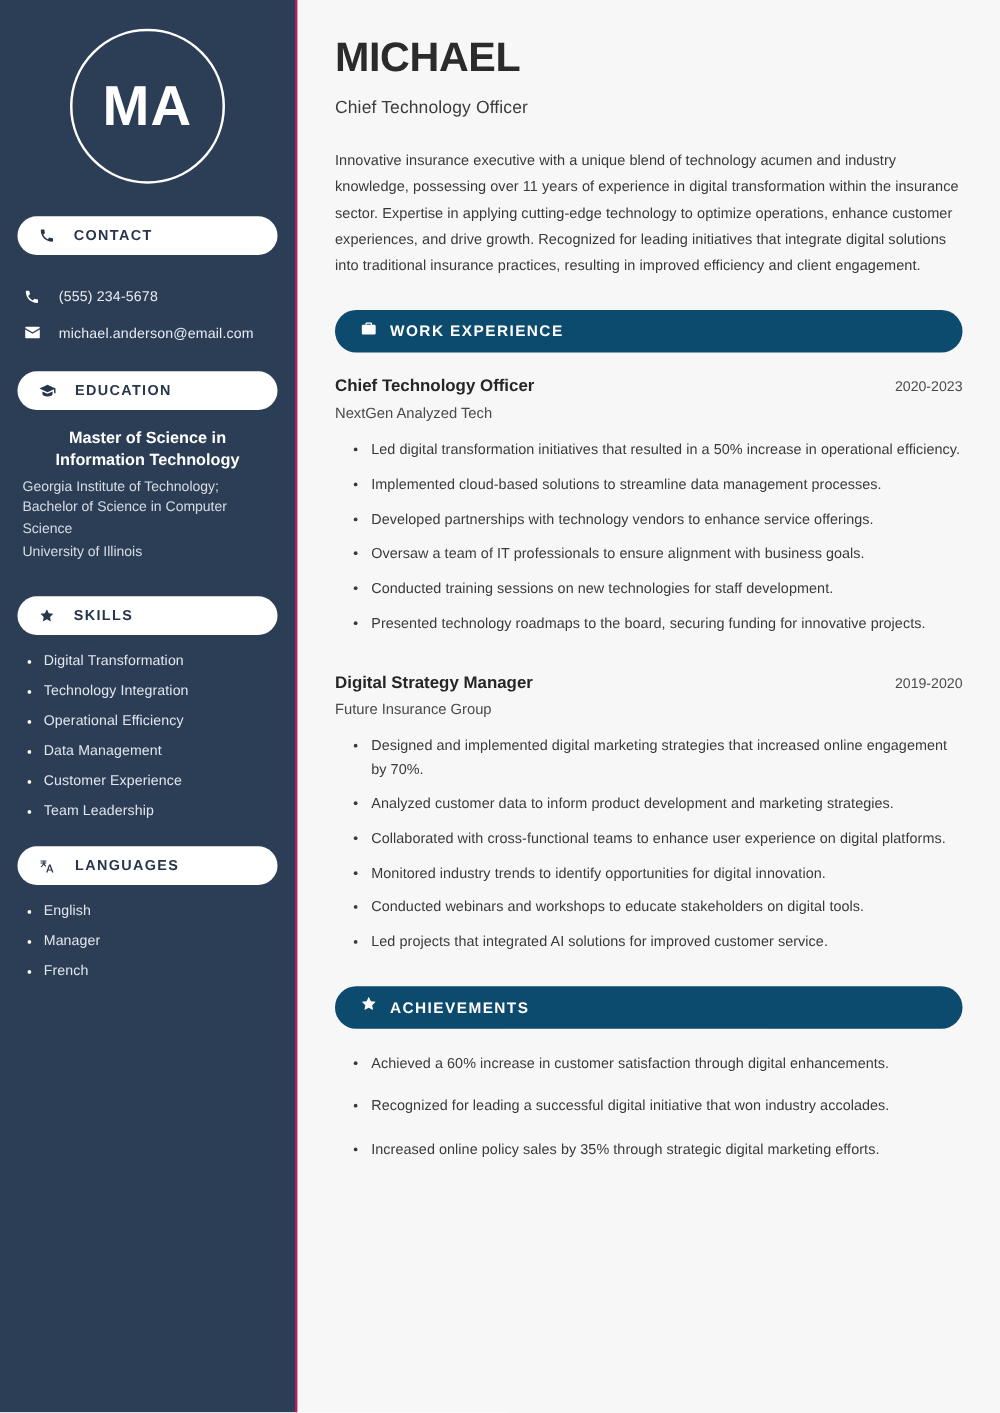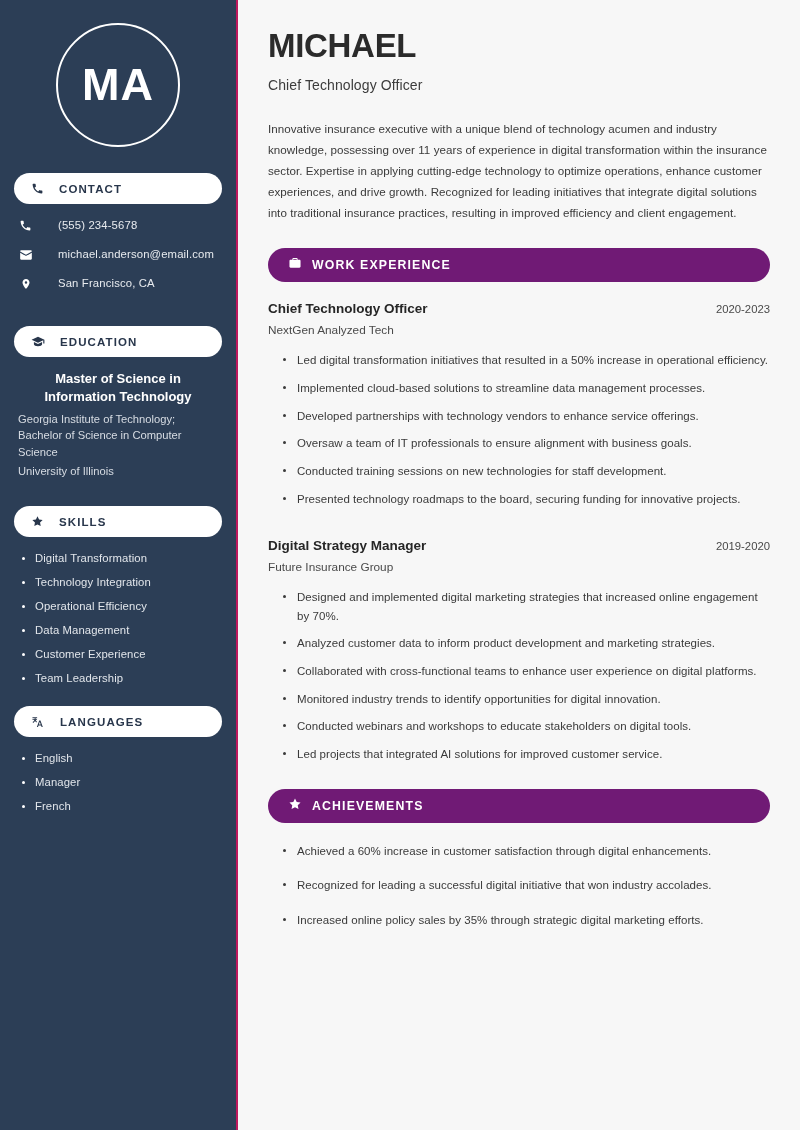--- a/index.html
+++ b/index.html
@@ -65,22 +65,22 @@
     font-size: 11.5px;
     font-weight: 700;
     letter-spacing: 1.1px;
     color: #28364b;
   }
   .pill svg { display: block; }
 
   .contact-list { padding: 0 4px; margin-bottom: 22px; }
   .contact-row {
     display: flex;
-    align-items: flex-start;
-    gap: 25px;
+    align-items: flex-end;
+    gap: 14px;
     min-height: 29px;
     padding: 2px 0;
   }
   .contact-row .c-icon {
     width: 15px;
     flex: 0 0 15px;
     display: flex;
     justify-content: center;
     align-items: center;
   }
@@ -152,21 +152,21 @@
 
   .summary {
     font-size: 11.6px;
     line-height: 1.82;
     color: #3a3a3a;
     margin-top: 25px;
     letter-spacing: 0.05px;
   }
 
   .section-bar {
-    background: #701a75;
+    background: #0c4a6e;
     border-radius: 20px;
     height: 34px;
     display: flex;
     align-items: center;
     gap: 10px;
     padding: 0 20px;
     margin-top: 25px;
     margin-bottom: 19px;
   }
   .section-bar .sec-label {
@@ -259,28 +259,20 @@
         <span class="c-text">(555) 234-5678</span>
       </div>
       <div class="contact-row">
         <span class="c-icon">
           <svg width="14" height="14" viewBox="0 0 24 24" fill="#ffffff">
             <path d="M2 5.5C2 4.7 2.7 4 3.5 4h17c.8 0 1.5.7 1.5 1.5v.3l-10 5.8-10-5.8v-.3zM2 8l9.5 5.5c.3.2.7.2 1 0L22 8v10.5c0 .8-.7 1.5-1.5 1.5h-17C2.7 20 2 19.3 2 18.5V8z"></path>
           </svg>
         </span>
         <span class="c-text">michael.anderson@email.com</span>
       </div>
-      <div class="contact-row">
-        <span class="c-icon">
-          <svg width="12" height="14" viewBox="0 0 24 24" fill="#ffffff">
-            <path d="M12 2C8.1 2 5 5.1 5 9c0 5.2 7 13 7 13s7-7.8 7-13c0-3.9-3.1-7-7-7zm0 9.5A2.5 2.5 0 1 1 12 6.5a2.5 2.5 0 0 1 0 5z"></path>
-          </svg>
-        </span>
-        <span class="c-text">San Francisco, CA</span>
-      </div>
     </div>
 
     <div class="pill">
       <span>
         <svg width="14" height="14" viewBox="0 0 24 24" fill="#28364b">
           <path d="M12 3 1 8.2l11 5.2 9-4.3v5.6h2V8.2L12 3z"></path>
           <path d="M5 12.2v3.6c0 1.9 3.1 3.4 7 3.4s7-1.5 7-3.4v-3.6l-7 3.3-7-3.3z"></path>
         </svg>
       </span>
       <span class="pill-label">EDUCATION</span>

